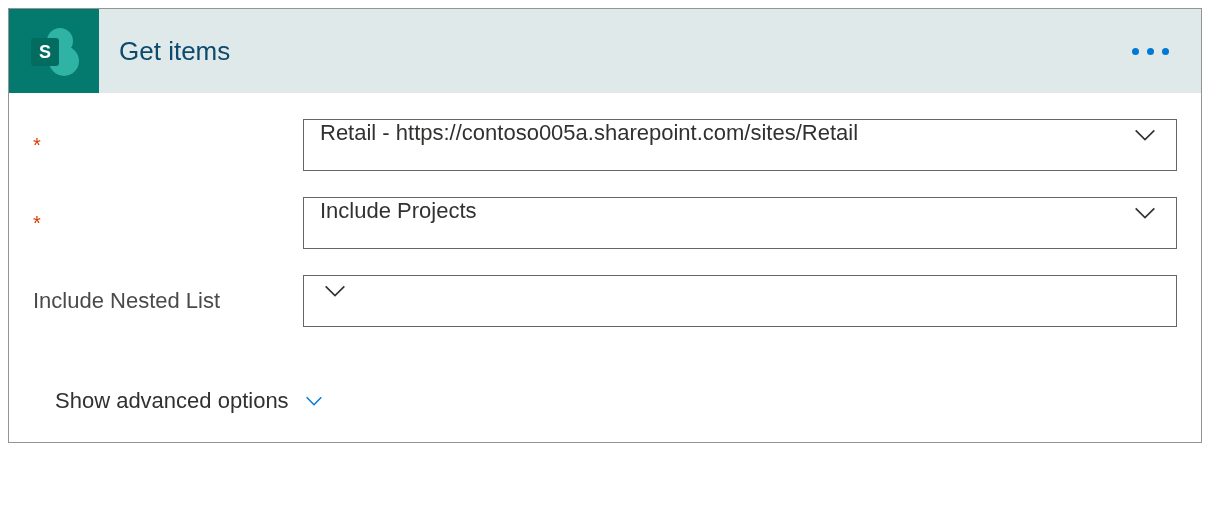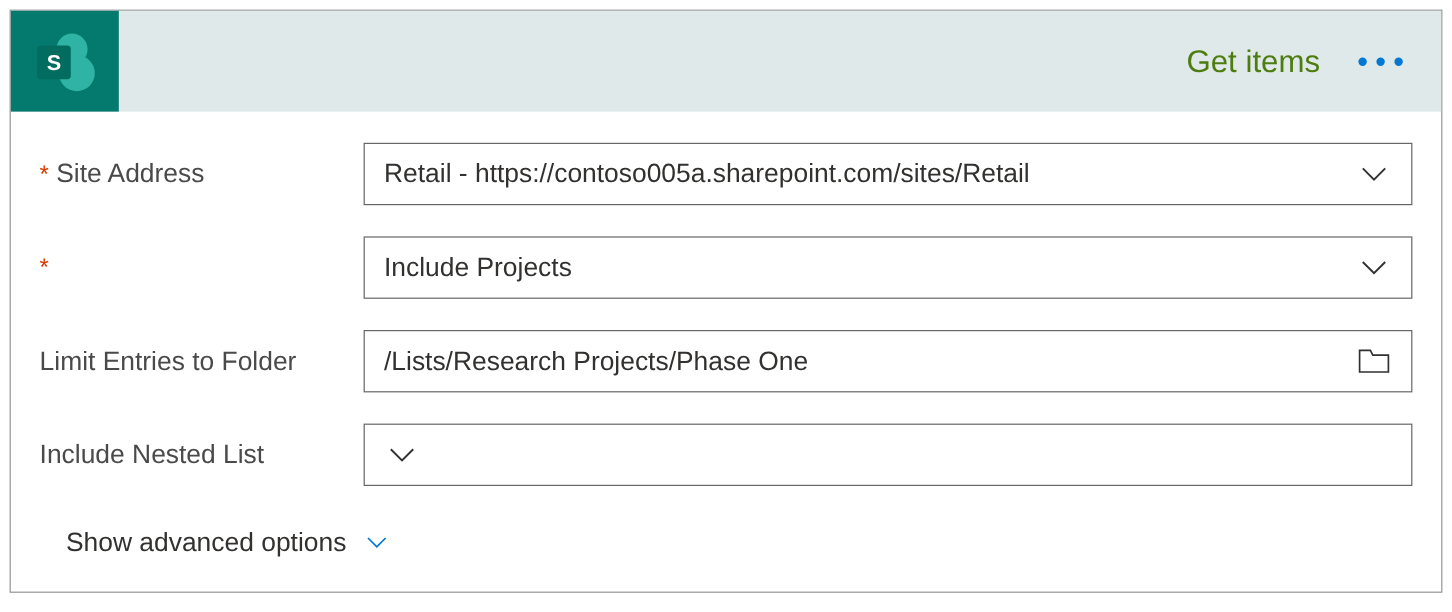--- a/index.html
+++ b/index.html
@@ -45,24 +45,23 @@
     border-radius: 3px;
     display: flex;
     align-items: center;
     justify-content: center;
     color: #ffffff;
     font-weight: 600;
     font-size: 18px;
   }
   .title {
     font-size: 26px;
-    color: #4d7c0f;
+    color: #0c4a6e;
     margin-left: 20px;
     flex: 1;
-    text-align: right;
   }
   .ellipsis-btn {
     display: flex;
     gap: 8px;
     padding: 0 32px;
     cursor: pointer;
   }
   .ellipsis-btn .dot {
     width: 7px; height: 7px;
     background: #0078d4;
@@ -83,21 +82,21 @@
     display: flex;
     align-items: baseline;
     gap: 2px;
   }
   .req { color: #d83b01; font-size: 20px; margin-right: 4px;}
   .combo {
     flex: 1;
     height: 52px;
     border: 1px solid #666666;
     display: flex;
-    align-items: center;
+    align-items: flex-start;
     padding: 0 16px;
     cursor: pointer;
     background: #ffffff;
   }
   .combo-value {
     flex: 1;
     font-size: 22px;
     color: #323130;
     white-space: nowrap;
     overflow: hidden;
@@ -110,20 +109,21 @@
     color: #323130;
   }
   .advanced-toggle {
     display: inline-flex;
     align-items: center;
     gap: 14px;
     padding: 8px 22px 20px 22px;
     font-size: 22px;
     color: #323130;
     cursor: pointer;
+    margin-top: 27px;
   }
   .advanced-toggle .chev { color: #0078d4; }
   svg { display: block; }
 </style>
 </head>
 <body>
 
 <div class="card">
 
   <div class="card-header">
@@ -140,21 +140,20 @@
         <div class="dot"></div>
         <div class="dot"></div>
     </div>
   </div>
 
   <div class="card-body">
 
     <div class="field-row">
       <div class="label-cell">
         <span class="req">*</span>
-        <span>Site Address</span>
       </div>
       <div class="combo">
         <div class="combo-value">Retail - https://contoso005a.sharepoint.com/sites/Retail</div>
         <div class="combo-icon">
           <svg width="28" height="28" viewBox="0 0 24 24" fill="none" stroke="currentColor" stroke-width="1.4">
               <polyline points="4 8 12 16 20 8"></polyline>
             </svg>
         </div>
       </div>
     </div>
@@ -166,33 +165,20 @@
       <div class="combo">
         <div class="combo-value">Include Projects</div>
         <div class="combo-icon">
           <svg width="28" height="28" viewBox="0 0 24 24" fill="none" stroke="currentColor" stroke-width="1.4">
               <polyline points="4 8 12 16 20 8"></polyline>
             </svg>
         </div>
       </div>
     </div>
 
-    <div class="field-row">
-      <div class="label-cell">
-        <span>Limit Entries to Folder</span>
-      </div>
-      <div class="combo">
-        <div class="combo-value">/Lists/Research Projects/Phase One</div>
-        <div class="combo-icon">
-          <svg width="28" height="24" viewBox="0 0 28 22" fill="none" stroke="currentColor" stroke-width="1.4">
-            <path d="M2 6 L2 20 L26 20 L26 6 L13 6 L11 2 L2 2 Z"></path>
-          </svg>
-        </div>
-      </div>
-    </div>
 
     <div class="field-row">
       <div class="label-cell">
         <span>Include Nested List</span>
       </div>
       <div class="combo">
         <div class="combo-icon">
           <svg width="28" height="28" viewBox="0 0 24 24" fill="none" stroke="currentColor" stroke-width="1.4">
               <polyline points="4 8 12 16 20 8"></polyline>
             </svg>

